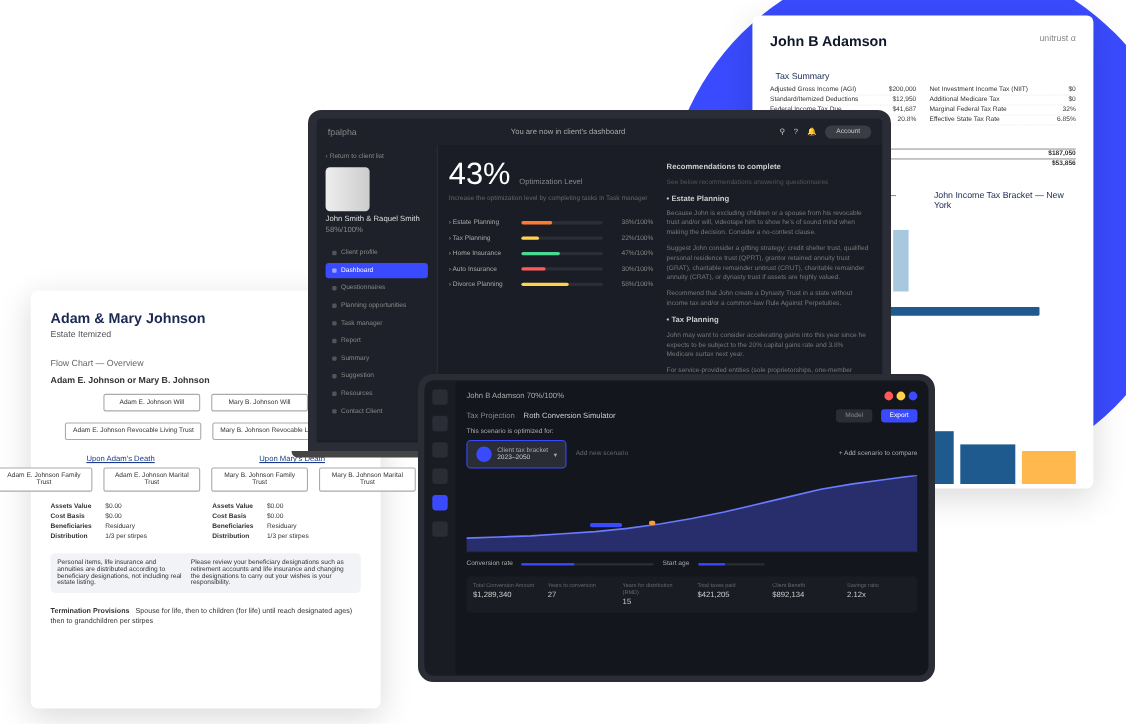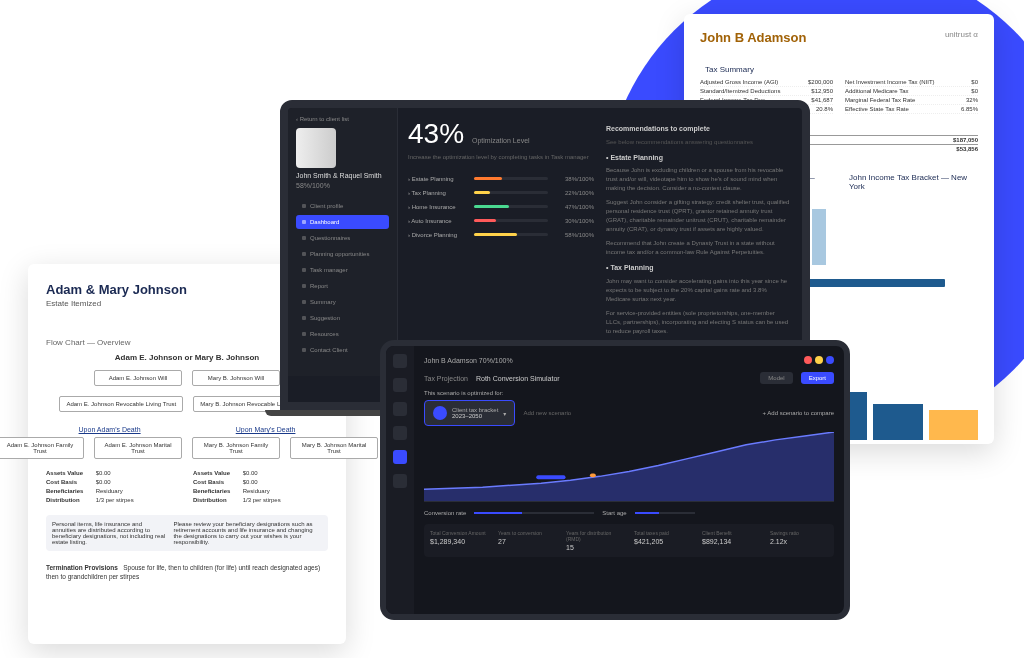--- a/index.html
+++ b/index.html
@@ -3,37 +3,37 @@
 <meta charset="utf-8">
 <style>
 *{margin:0;padding:0;box-sizing:border-box;font-family:-apple-system,BlinkMacSystemFont,'Segoe UI',sans-serif}
 body{width:1024px;height:658px;background:#fff;position:relative;overflow:hidden}
 .blue-blob{position:absolute;right:-60px;top:-40px;width:480px;height:480px;background:#3a4bff;border-radius:50%;z-index:0}
 
 
 .doc-left{position:absolute;left:28px;top:264px;width:318px;height:380px;background:#fff;box-shadow:0 8px 30px rgba(0,0,0,.15);border-radius:6px;padding:18px;z-index:1;font-size:8px;color:#333}
 .doc-left h2{font-size:13px;color:#1a2952;font-weight:700}
 .doc-left .sub{font-size:8px;color:#555;margin-top:2px}
-.doc-left .flow{margin-top:30px}
+.doc-left .flow{margin-top:18px}
 .doc-left .flow-title{font-size:8px;color:#666;margin-bottom:6px}
-.doc-left .flow-top{text-align:center;font-size:8px;font-weight:600;margin-bottom:8px}
+.doc-left .flow-top{font-size:8px;font-weight:600;margin-bottom:8px}
 .doc-left .flow-row{display:flex;gap:10px;justify-content:center;margin-bottom:10px}
 .doc-left .flow-box{border:1px solid #aaa;padding:4px 6px;font-size:6px;text-align:center;border-radius:2px;min-width:88px;background:#fff}
 .doc-left .death-label{font-size:7px;color:#1a3a8a;text-decoration:underline;text-align:center;margin:4px 0}
 .doc-left .death-row{display:flex;gap:30px;justify-content:space-around}
 .doc-left .asset-row{display:flex;gap:12px;justify-content:space-between;margin-top:8px}
 .doc-left .asset-box{flex:1;font-size:6px;line-height:1.5}
 .doc-left .asset-box b{display:inline-block;width:48px}
 .doc-left .note-box{background:#f2f3f7;border-radius:4px;padding:6px;font-size:6px;margin-top:10px;display:flex;gap:8px}
 .doc-left .term{margin-top:12px;font-size:6.5px;line-height:1.4}
 .doc-left .term b{font-weight:700}
 
 
 .doc-right{position:absolute;right:30px;top:14px;width:310px;height:430px;background:#fff;box-shadow:0 8px 30px rgba(0,0,0,.15);border-radius:6px;padding:16px;z-index:1;font-size:7px;color:#333}
-.doc-right h2{font-size:13px;color:#a16207;font-weight:700;margin-bottom:20px}
+.doc-right h2{font-size:13px;color:#0f172a;font-weight:700;margin-bottom:20px}
 .doc-right .logo{position:absolute;right:16px;top:16px;font-size:8px;color:#888}
 .doc-right .sec-title{font-size:8px;font-weight:400;color:#1a2952;margin:8px 5px 4px}
 .doc-right .tax-grid{display:flex;gap:12px}
 .doc-right .tax-col{flex:1}
 .doc-right .trow{display:flex;justify-content:space-between;font-size:6px;padding:1px 0;border-bottom:1px dotted #eee}
 .doc-right .trow.sum{border-top:1px solid #999;border-bottom:none;font-weight:600}
 .doc-right .charts{display:flex;gap:10px;margin-top:12px}
 .doc-right .bracket-chart{flex:1;height:70px;position:relative}
 .doc-right .bracket-bar{position:absolute;width:14px;background:#1e5a8e}
 .doc-right .pct-big{font-size:16px;font-weight:700;color:#1a2952}
@@ -251,20 +251,30 @@
     <div class="bars">
       <div style="height:78%"></div>
       <div style="height:60%"></div>
       <div style="height:45%"></div>
       <div style="height:38%;background:#ffb84d"></div>
     </div>
   </div>
 </div>
 
 <div class="laptop">
+  <div class="lap-top">
+    <span class="brand">fpalpha</span>
+    <span class="msg">You are now in client's dashboard</span>
+    <div class="icons">
+      <span>⚲</span>
+      <span>?</span>
+      <span>🔔</span>
+      <span class="acct">Account</span>
+    </div>
+  </div>
   <div class="lap-body">
     <div class="lap-side">
       <div class="back">‹ Return to client list</div>
       <div class="avatar"></div>
       <div class="cname">John Smith &amp;
 Raquel Smith</div>
       <div class="cpct">58%/100%</div>
       <div class="nav" id="lap-nav">
           <div class="nav-item"><span class="dot"></span>Client profile</div>
           <div class="nav-item active"><span class="dot"></span>Dashboard</div>

